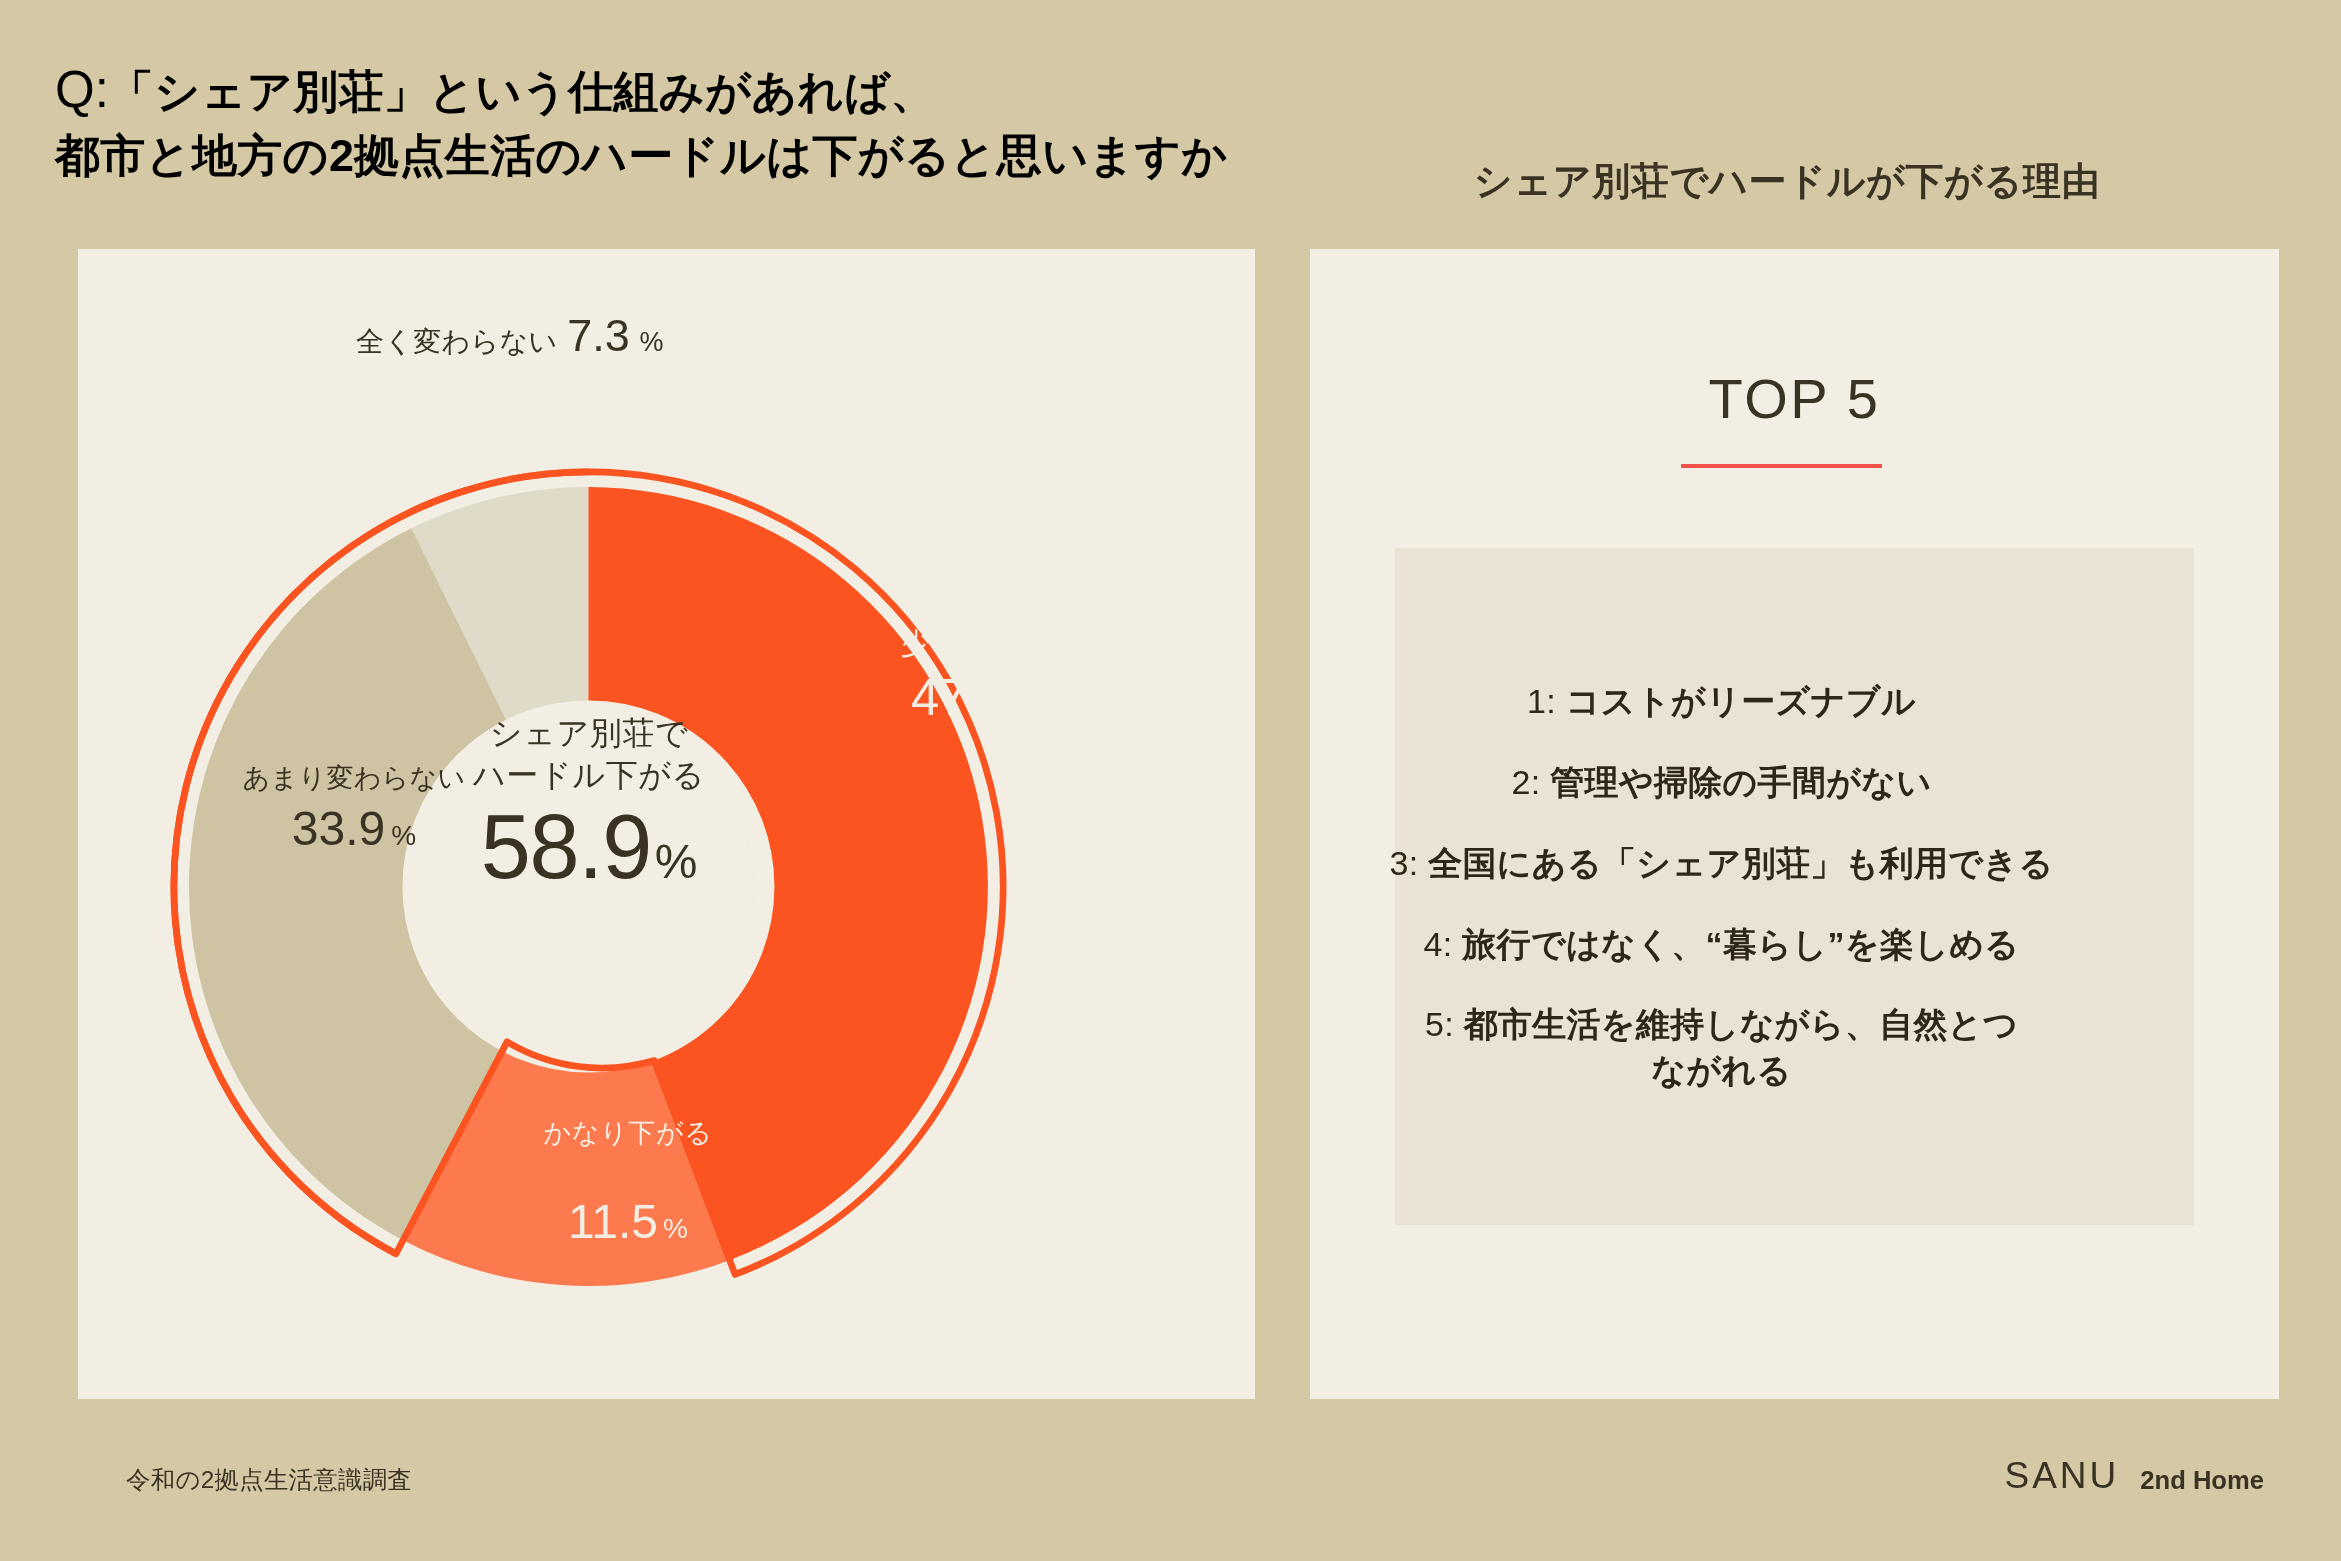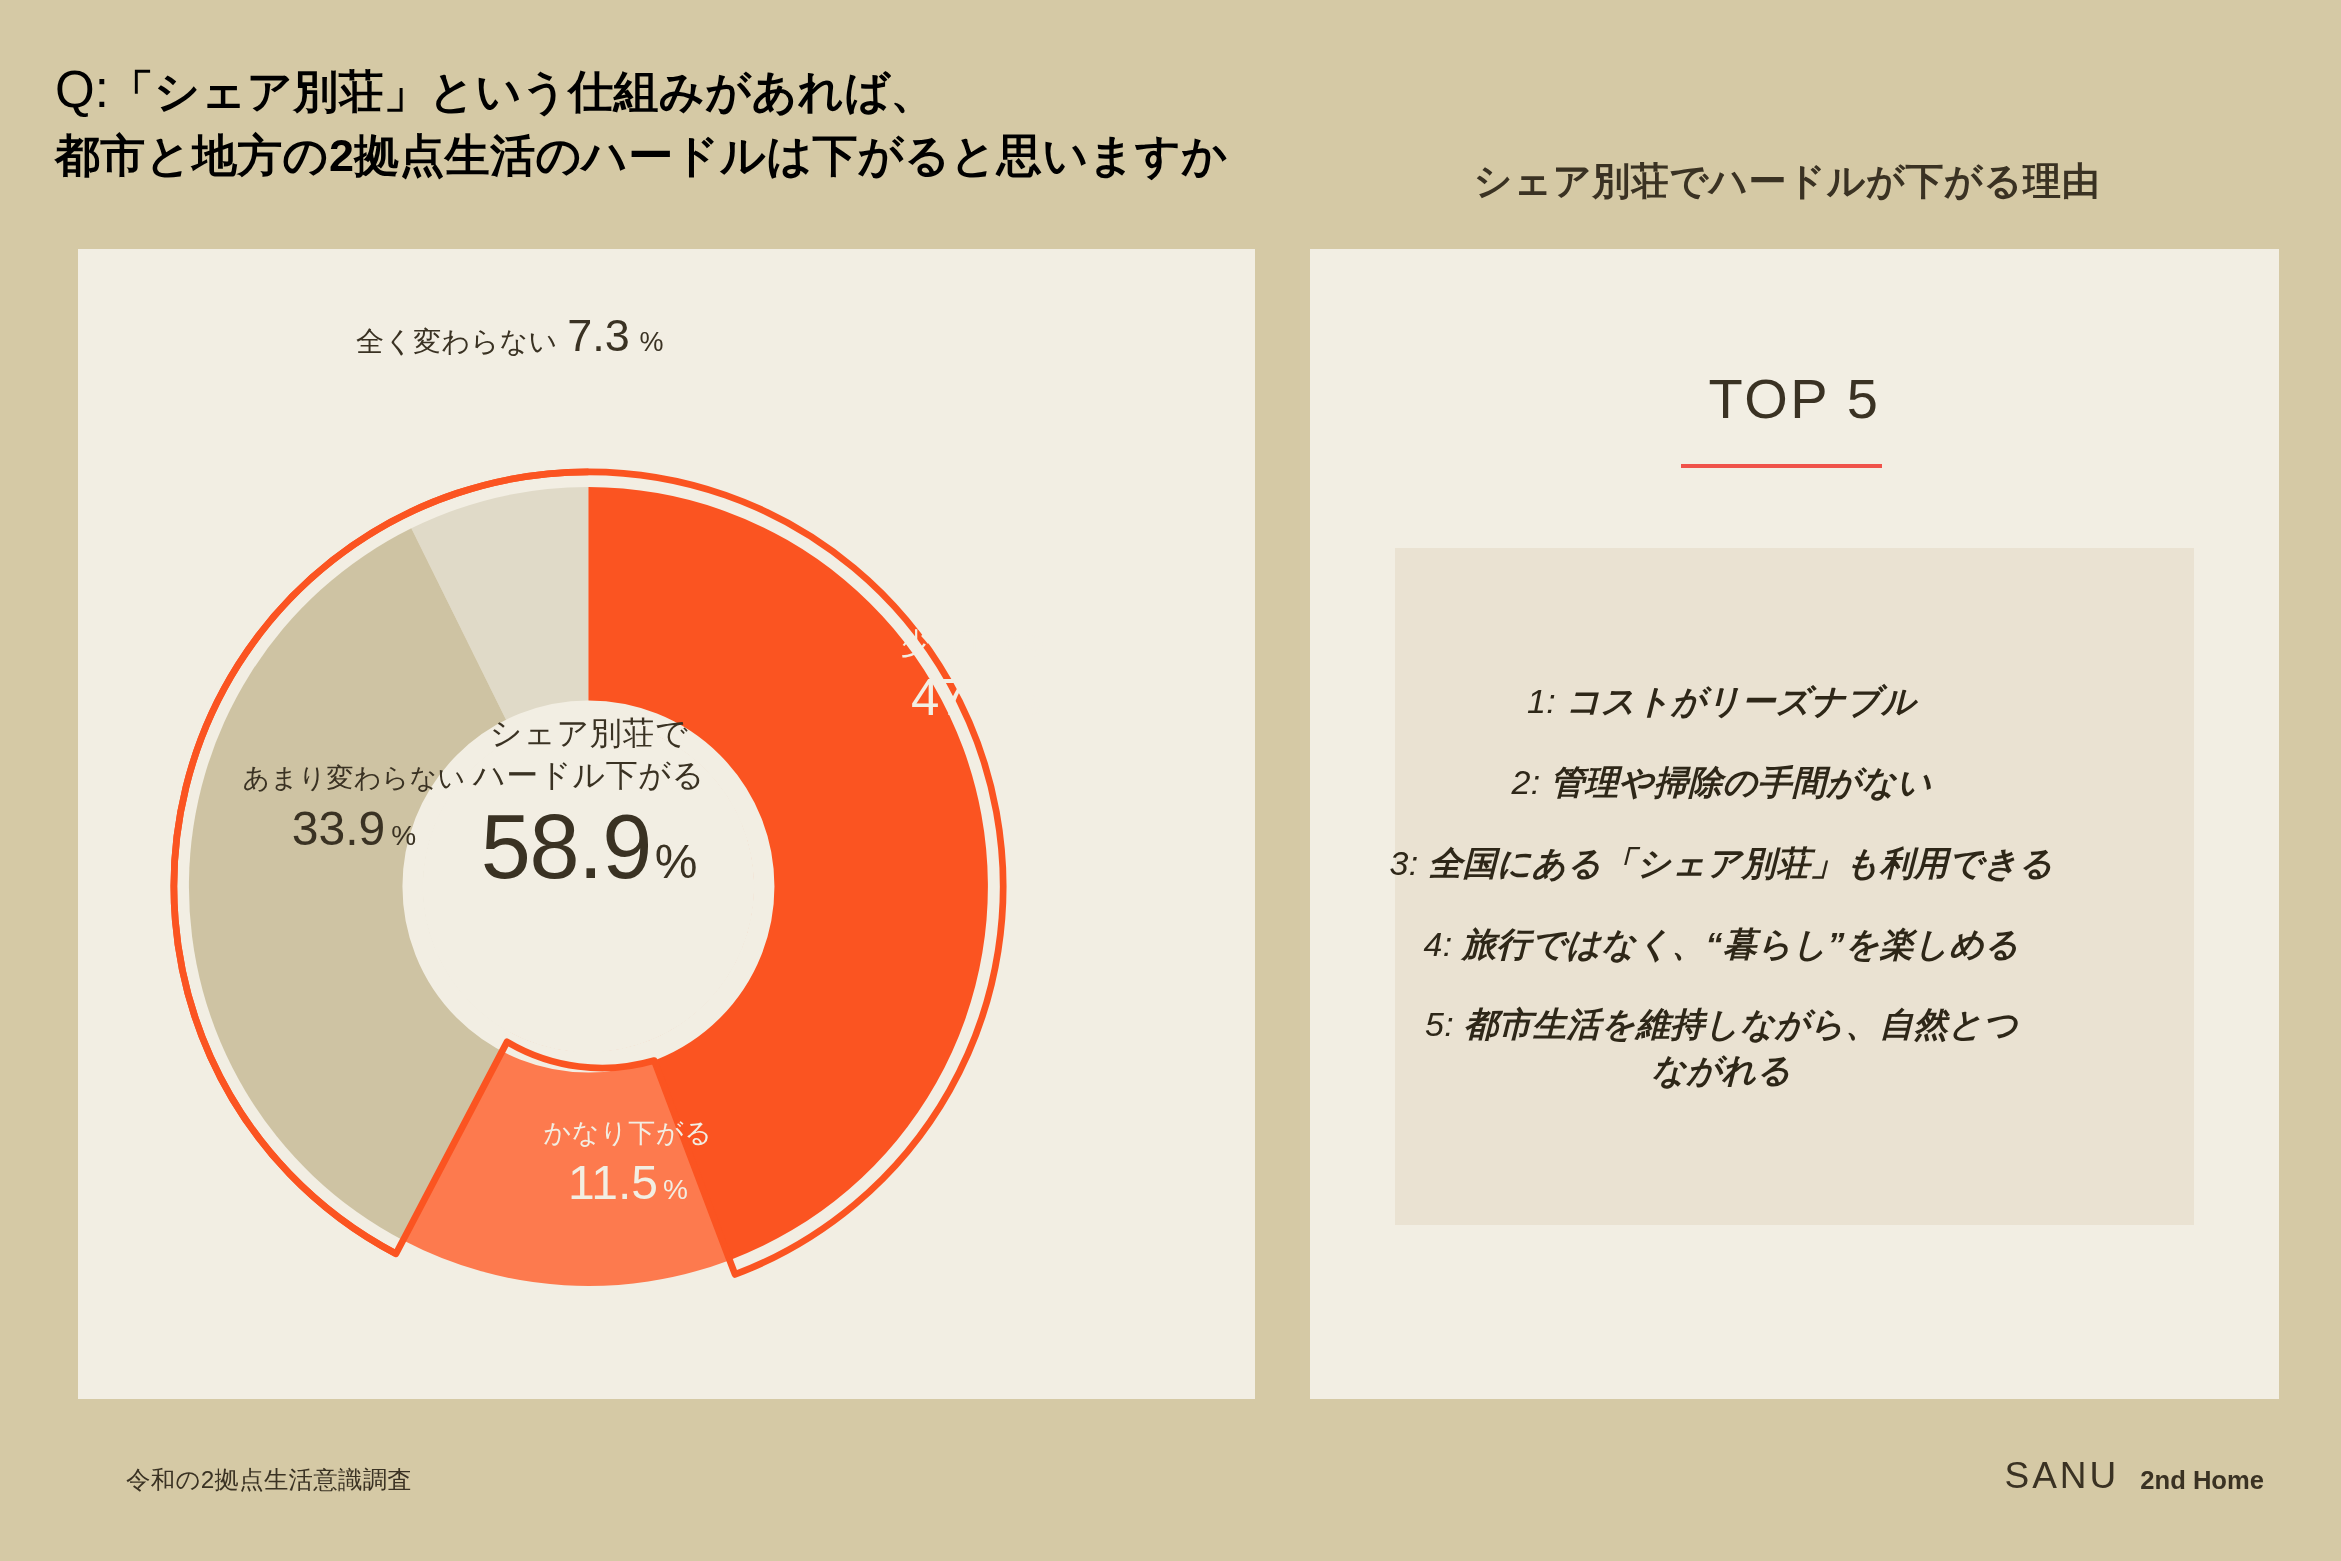--- a/index.html
+++ b/index.html
@@ -67,21 +67,21 @@
   
   .slice-lbl { position:absolute; color:#f2eee3; text-align:center; white-space:nowrap; }
   .slice-lbl .name { font-size:29px; font-weight:500; display:block; letter-spacing:0.6px; }
   .slice-lbl .row { display:flex; align-items:baseline; justify-content:center; gap:5px; margin-top:3.7px; }
   .slice-lbl .num { font-size:51px; font-weight:500; }
   .slice-lbl .pct { font-size:29px; font-weight:500; }
 
   .slice-major { left:866px; top:625px; width:220px; }
   .slice-minor { left:512px; top:1115px; width:232px; }
   .slice-minor .name { font-size:27px; }
-  .slice-minor .num { font-size:48px; }
+  .slice-minor .num { font-size:48px;margin-top:39px; }
   .slice-minor .pct { font-size:28px; }
 
   
   .center-block {
     position:absolute; left:506px; top:723px; width:366px;
     text-align:center; color:#3a3223;
   }
   .center-block .c-line { font-size:32px; font-weight:500; line-height:1.3; letter-spacing:0.6px; }
   .center-block .c-row { display:flex; align-items:baseline; justify-content:center; gap:3.7px; margin-top:6.1px; }
   .center-block .c-num { font-size:90px; font-weight:500; letter-spacing:-1.2px; line-height:1; }
@@ -104,21 +104,21 @@
   .top5-box {
     position:absolute; left:1395px; top:548px;
     width:799px; height:677px;
     background:#eae2d2;
   }
   .top5-list {
     position:absolute; left:1395px; top:548px;
     width:653px; height:677px;
     display:flex; flex-direction:column;
     align-items:center; justify-content:center;
-    gap:35px; padding:0 18.3px;font-style:italic;
+    gap:35px; padding:0 18.3px;
   }
   .t5-item {
     color:#2e2718; font-size:34px; font-weight:700;
     letter-spacing:0.3px; text-align:center; line-height:1.35;
     white-space:nowrap;
   }
   .t5-item .idx { font-weight:500; }
   .t5-item.two-line { white-space:normal; width:100%; }
 
   

